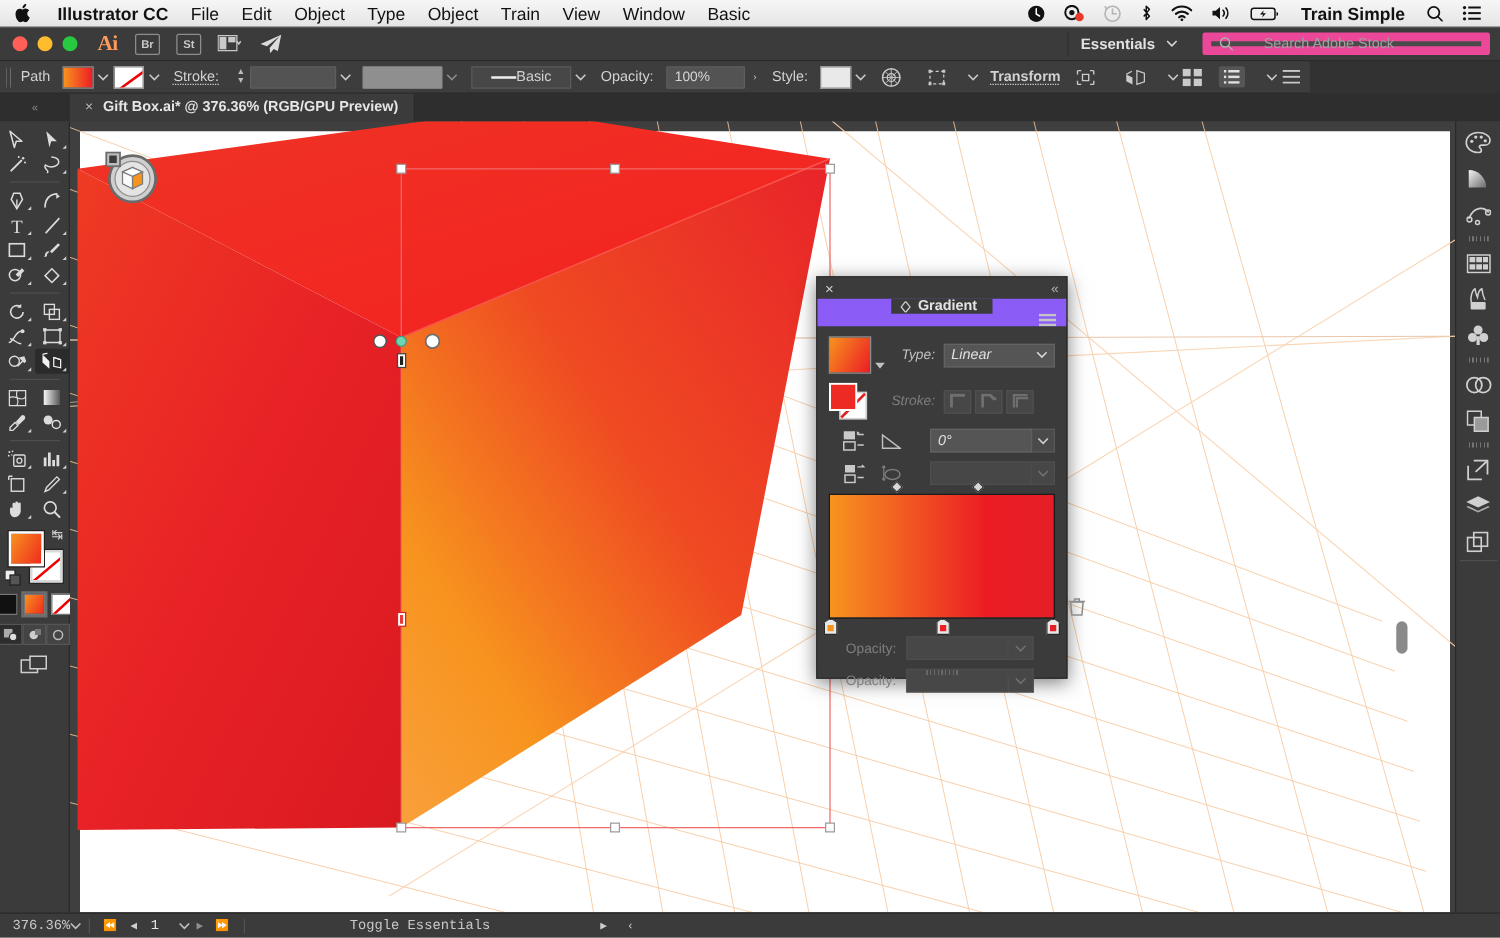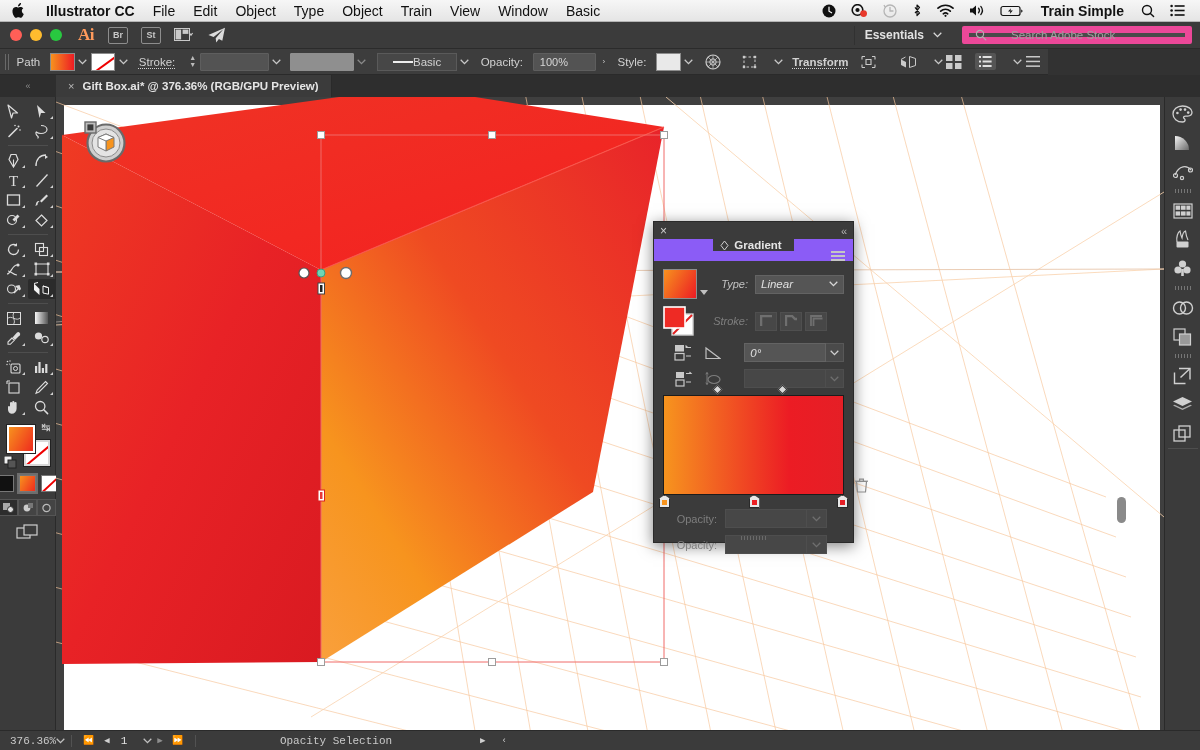--- a/index.html
+++ b/index.html
@@ -1181,18 +1181,18 @@
     <div class="sb-nav on">◀</div>
     <div class="sb-page">1</div>
     <div class="sb-cell">
       <svg width="9" height="6" viewBox="0 0 9 6">
           <path d="M.7.8L4.5 4.6 8.3.8" stroke="#c0c0c0" stroke-width="1.3" fill="none"></path>
         </svg>
     </div>
     <div class="sb-nav">▶</div>
     <div class="sb-nav">⏩</div>
     <div class="sb-div"></div>
-    <div class="sb-toggle">Opacity Selection</div>
+    <div class="sb-toggle">Toggle Essentials</div>
     <div class="sb-arrow" style="margin-left:80px">▶</div>
     <div class="sb-arrow">‹</div>
   </div>
 
 </div>
 
 </body></html>

